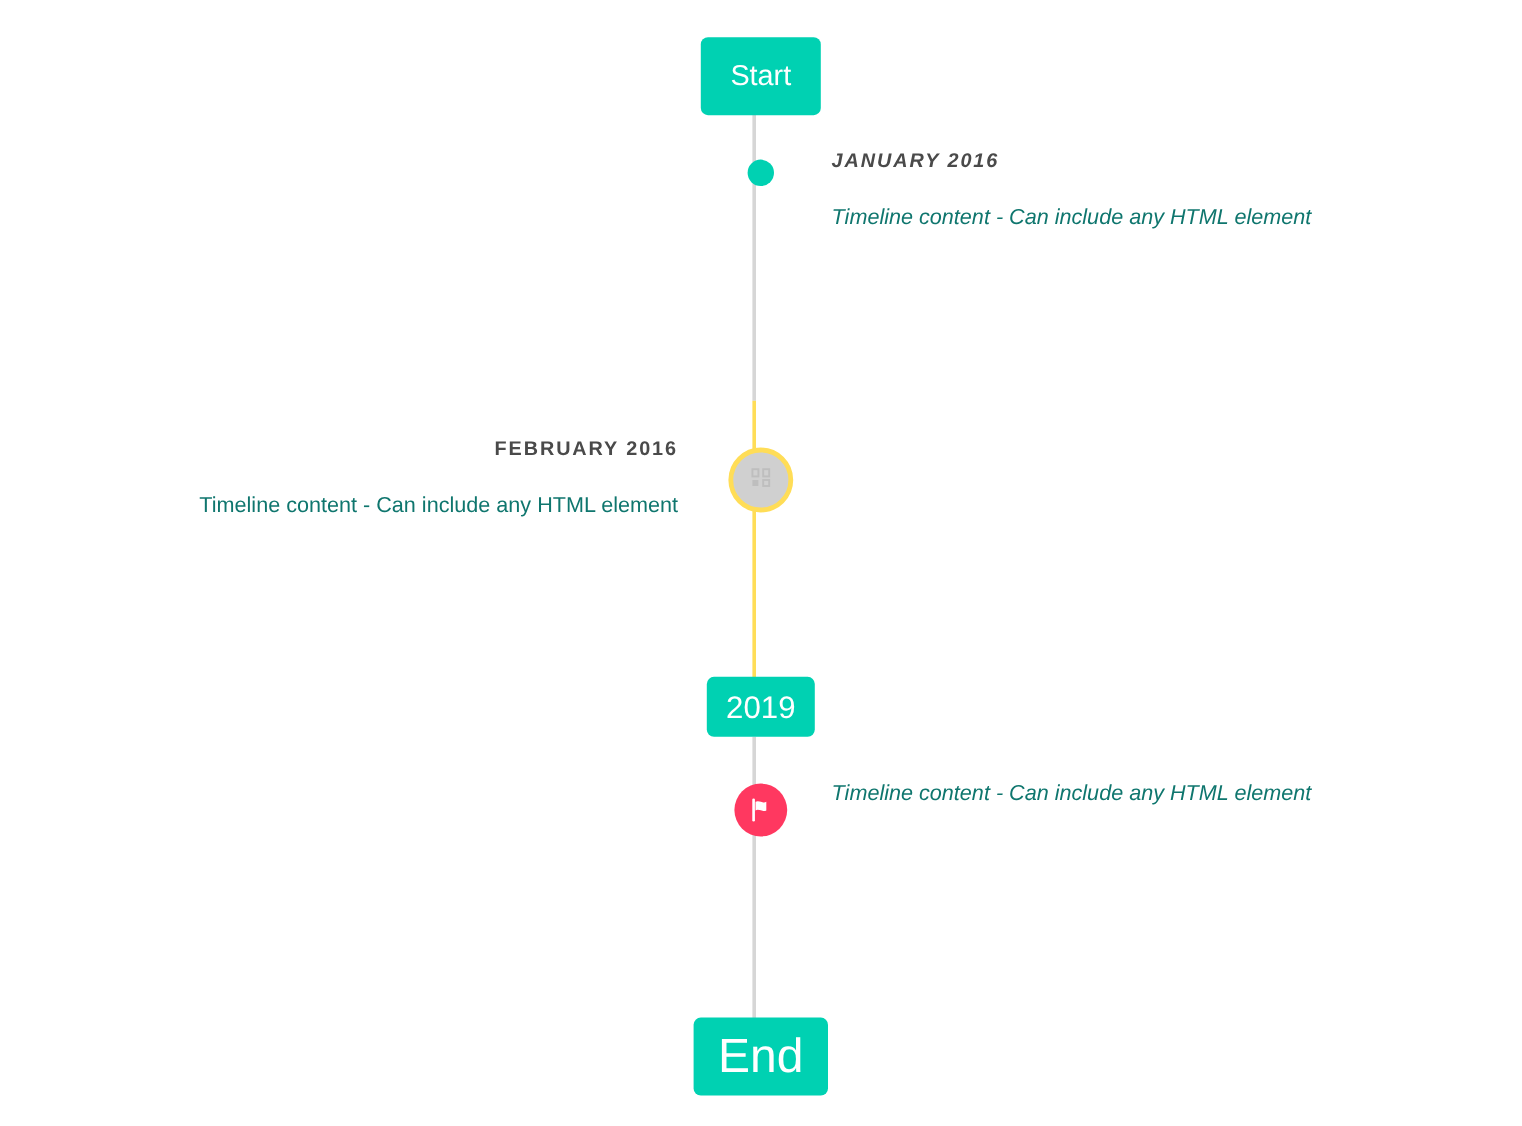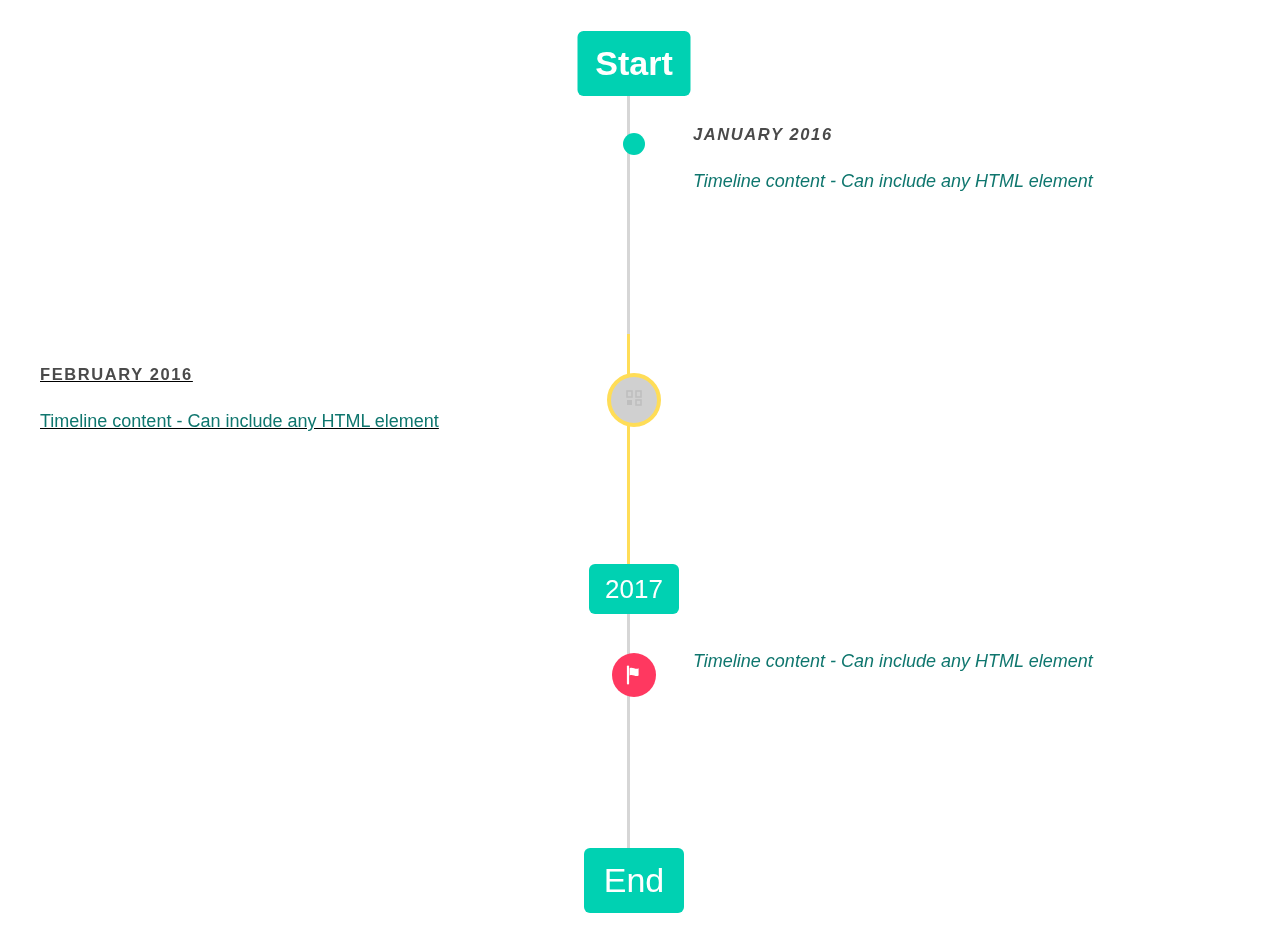--- a/index.html
+++ b/index.html
@@ -42,36 +42,35 @@
     color: #ffffff;
     border-radius: 6px;
     display: flex;
     align-items: center;
     justify-content: center;
     box-sizing: border-box;
     white-space: nowrap;
   }
   .badge-start {
     top: 31px;
-    width: 113px;
+    width: 100px;
     height: 65px;
-    font-size: 34px;
-    font-weight: bold;
+    font-size: 24px;
   }
   .badge-mid {
     top: 564px;
     width: 90px;
     height: 50px;
     font-size: 26px;
   }
   .badge-end {
     top: 848px;
-    width: 100px;
+    width: 112px;
     height: 65px;
-    font-size: 34px;
+    font-size: 40px;
   }
 
   
   .item {
     position: absolute;
     width: 1268px;
     box-sizing: border-box;
   }
   .item-content {
     position: absolute;
@@ -79,22 +78,21 @@
   }
   .item-right .item-content {
     left: 693px;
     width: 540px;
     text-align: left;
     font-style: italic;
   }
   .item-left .item-content {
     left: 40px;
     width: 525px;
-    text-align: left;
-    text-decoration: underline;
+    text-align: right;
   }
 
   .heading {
     font-size: 16.5px;
     font-weight: bold;
     letter-spacing: 1.6px;
     color: #4a4a4a;
     margin: 0 0 22px 0;
     line-height: 1.1;
   }
@@ -171,21 +169,21 @@
         </svg>
       </span>
     </div>
     <div class="item-content" style="top:-8px;">
       <p class="heading">FEBRUARY 2016</p>
       <p class="body-text">Timeline content - Can include any HTML element</p>
     </div>
   </div>
 
   <div class="badge badge-mid">
-    <span>2017</span>
+    <span>2019</span>
   </div>
 
   <div class="item item-right" style="top:653px;">
     <div class="marker marker-image" style="top:0;">
       <svg width="24" height="24" viewBox="0 0 24 24" aria-hidden="true">
         <path d="M6 3.5 L6 20.5" stroke="#ffffff" stroke-width="2.2" stroke-linecap="round"></path>
         <path d="M7.6 5.2 C10.6 3.4 13.6 7.0 16.6 5.2 L16.6 12.4 C13.6 14.2 10.6 10.6 7.6 12.4 Z" fill="#ffffff"></path>
       </svg>
     </div>
     <div class="item-content" style="top:-8px;">

